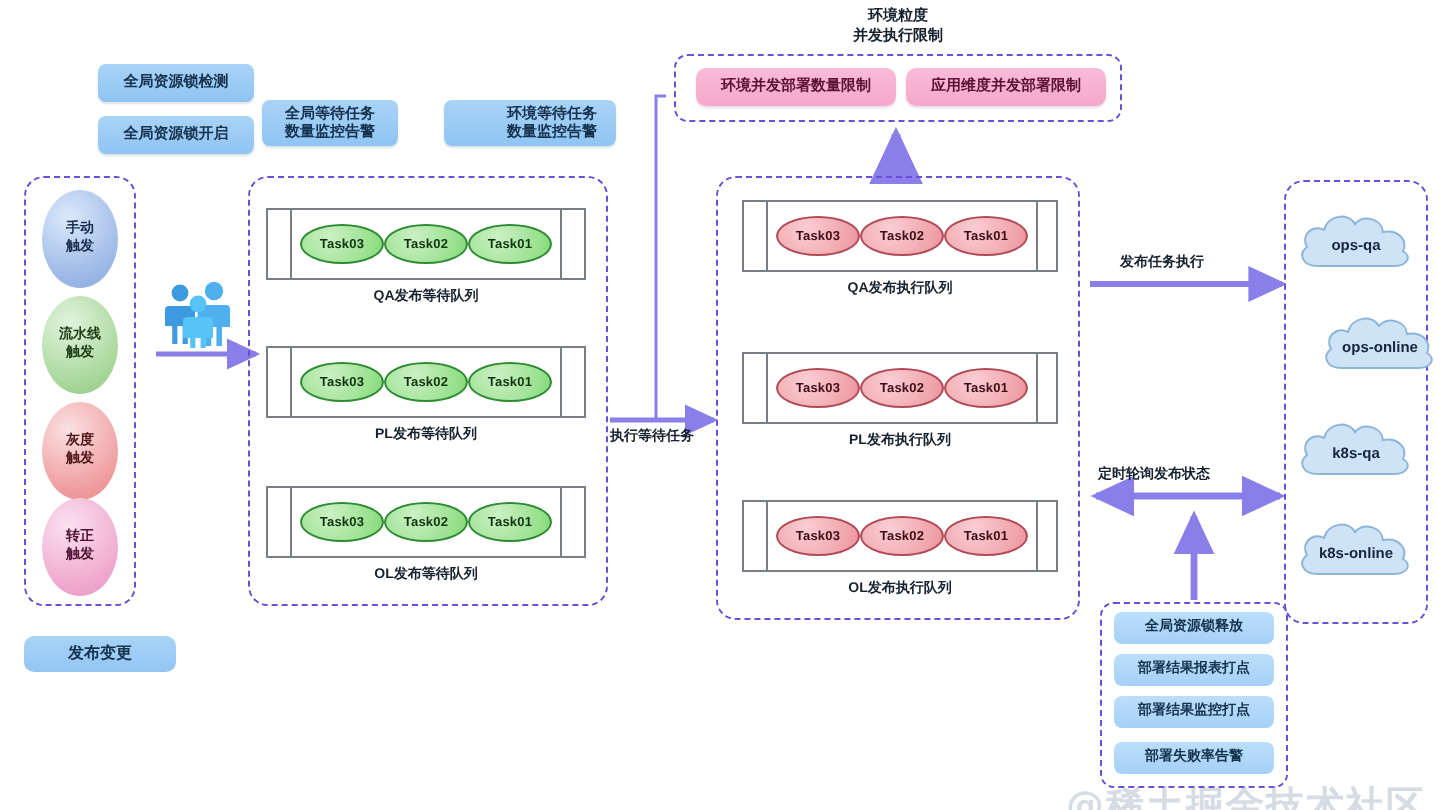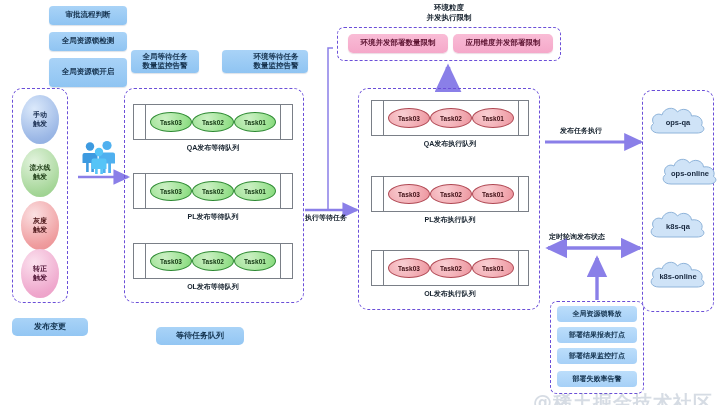--- a/index.html
+++ b/index.html
@@ -114,23 +114,22 @@
 
     <line x1="448" y1="88" x2="448" y2="67" stroke="#8a7fe8" stroke-width="4.5" marker-end="url(#ah)"></line>
 
     <line x1="545" y1="142" x2="641" y2="142" stroke="#8a7fe8" stroke-width="3" marker-end="url(#ah)"></line>
 
     <line x1="548" y1="248" x2="640" y2="248" stroke="#8a7fe8" stroke-width="3.4" marker-end="url(#ah)" marker-start="url(#ahl)"></line>
 
     <line x1="597" y1="300" x2="597" y2="258" stroke="#8a7fe8" stroke-width="3.4" marker-end="url(#ah)"></line>
   </svg>
 
-  <div class="chip chip-blue" style="left:49px;top:6px;width:78px;height:19px;">审批流程判断</div>
   <div class="chip chip-blue" style="left:49px;top:32px;width:78px;height:19px;">全局资源锁检测</div>
-  <div class="chip chip-blue" style="left:49px;top:58px;width:78px;height:29px;">全局资源锁开启</div>
+  <div class="chip chip-blue" style="left:49px;top:58px;width:78px;height:19px;">全局资源锁开启</div>
 
   <div class="chip chip-blue chip-2l" style="left:131px;top:50px;width:68px;height:23px;">
     <span>全局等待任务</span>
     <span>数量监控告警</span>
   </div>
   <div class="chip chip-blue chip-2l" style="left:222px;top:50px;width:86px;height:23px;padding-left:22px;">
     <span>环境等待任务</span>
     <span>数量监控告警</span>
   </div>
 
@@ -206,21 +205,20 @@
     <div class="cap"></div>
     <div class="body">
       <div class="task task-green">Task03</div>
       <div class="task task-green">Task02</div>
       <div class="task task-green">Task01</div>
     </div>
     <div class="tail"></div>
   </div>
   <div class="qlabel" style="left:133px;top:282px;width:160px;">OL发布等待队列</div>
 
-  <div class="chip chip-grp" style="left:156px;top:327px;width:88px;height:18px;">等待任务队列</div>
 
   <div class="alabel" style="left:305px;top:213px;">执行等待任务</div>
 
   <div class="dashgrp" style="left:358px;top:88px;width:182px;height:222px;"></div>
 
   <div class="queue" style="left:371px;top:100px;width:158px;height:36px;">
     <div class="cap"></div>
     <div class="body">
       <div class="task task-red">Task03</div>
       <div class="task task-red">Task02</div>

